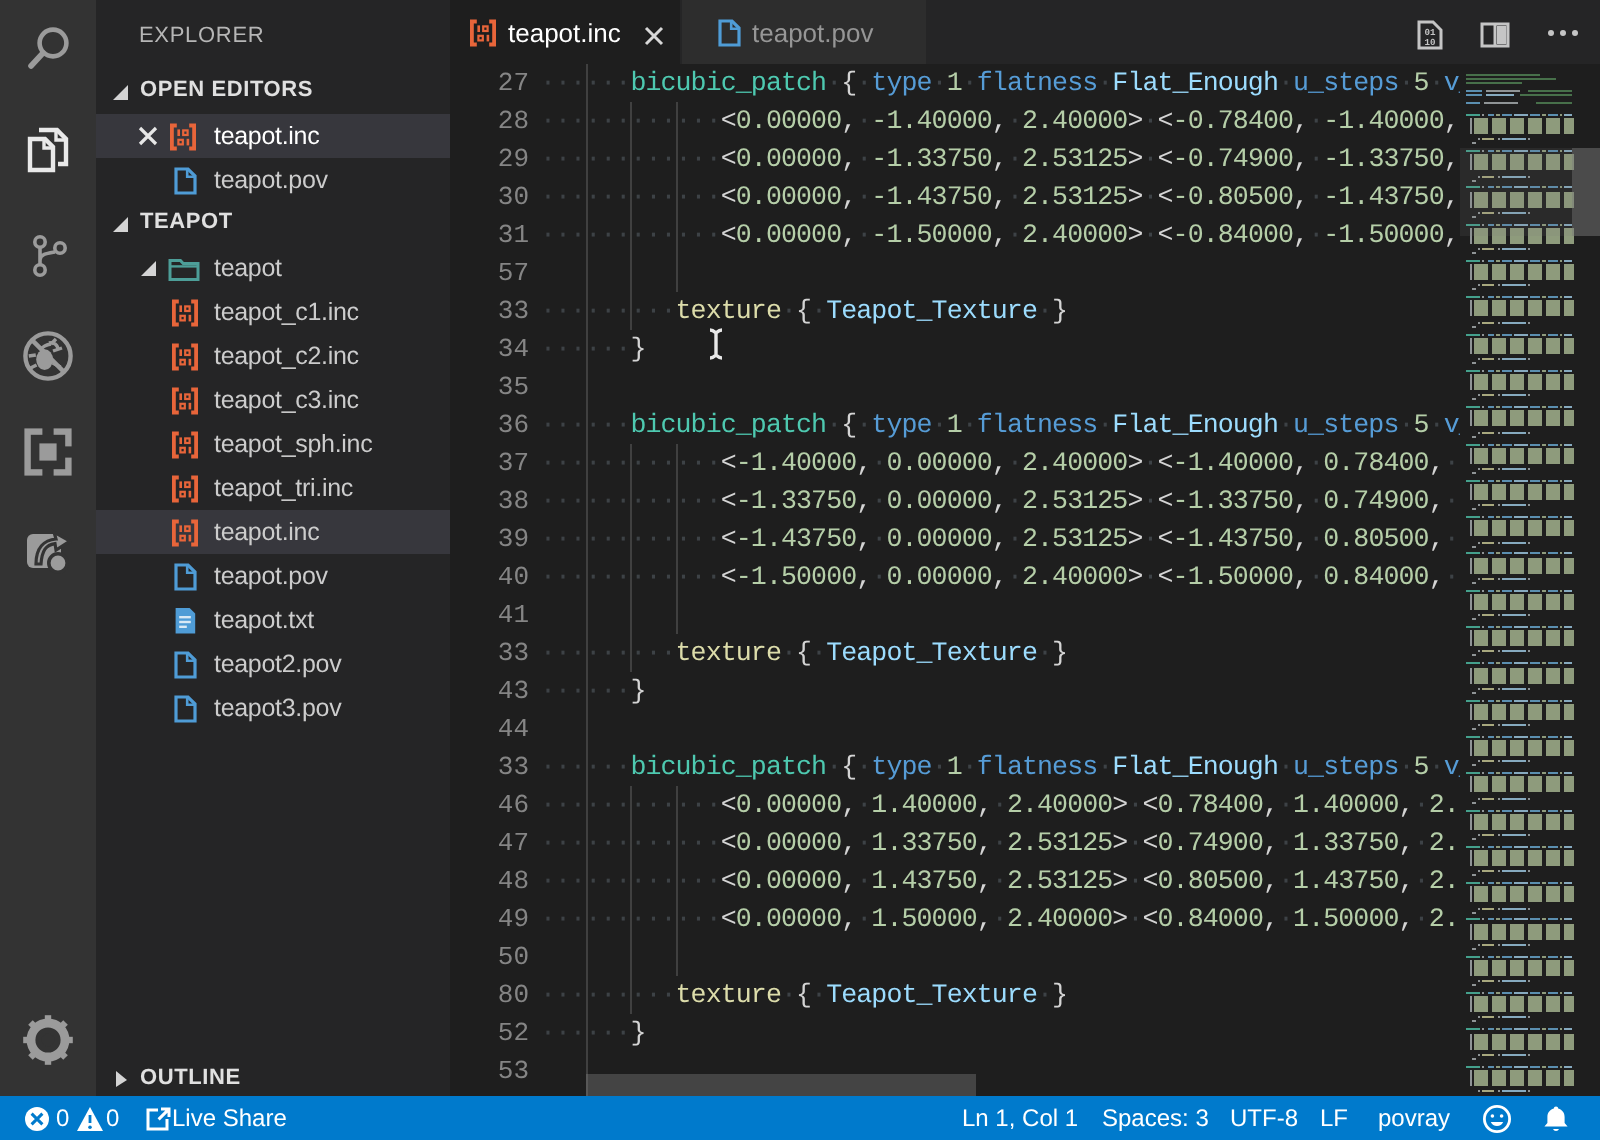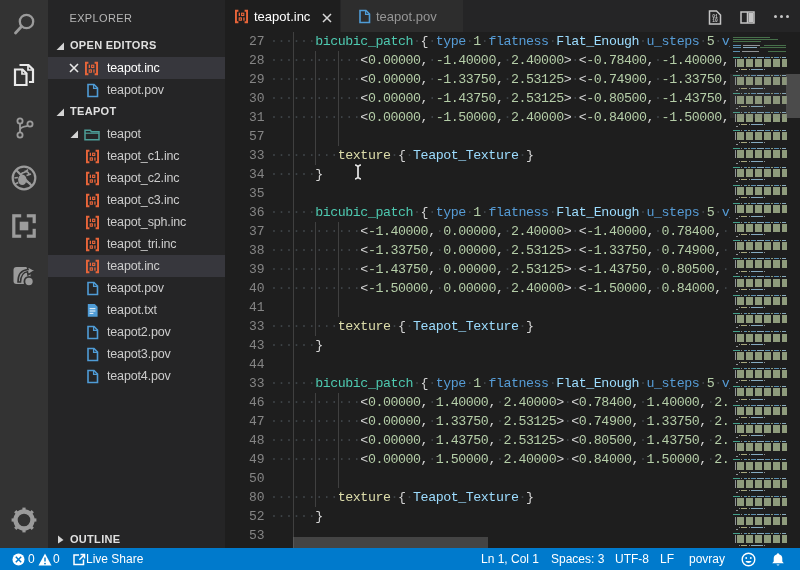--- a/index.html
+++ b/index.html
@@ -201,27 +201,20 @@
 <path d="M8.6 1.5 v3.9 h4.2" fill="none" stroke="#4f9cd6" stroke-width="1.3"></path>
 </svg>
         <span class="lbl">teapot2.pov</span>
       </div>
 <div class="row" style="top:343px">
         <svg class="fi" style="left:37px;top:4px" width="15" height="15" viewBox="0 0 15 15">
 <path d="M3 1.5 h6 l3.5 3.5 v8.5 h-9.5 Z" fill="none" stroke="#4f9cd6" stroke-width="1.6"></path>
 <path d="M8.6 1.5 v3.9 h4.2" fill="none" stroke="#4f9cd6" stroke-width="1.3"></path>
 </svg>
         <span class="lbl">teapot3.pov</span>
-      </div>
-<div class="row" style="top:365px">
-        <svg class="fi" style="left:37px;top:4px" width="15" height="15" viewBox="0 0 15 15">
-<path d="M3 1.5 h6 l3.5 3.5 v8.5 h-9.5 Z" fill="none" stroke="#4f9cd6" stroke-width="1.6"></path>
-<path d="M8.6 1.5 v3.9 h4.2" fill="none" stroke="#4f9cd6" stroke-width="1.3"></path>
-</svg>
-        <span class="lbl">teapot4.pov</span>
       </div>
 <div class="sh" style="top:529px">
         <svg class="fi" style="left:8px;top:6px" width="9" height="9" viewBox="0 0 9 9">
           <path d="M2 0.5 L7.5 5 L2 8.5 Z" fill="#d4d4d4"></path>
         </svg>
         <span class="sht">OUTLINE</span>
       </div>
     </div>
 <div id="tabbar">
 <div class="tab-active">

